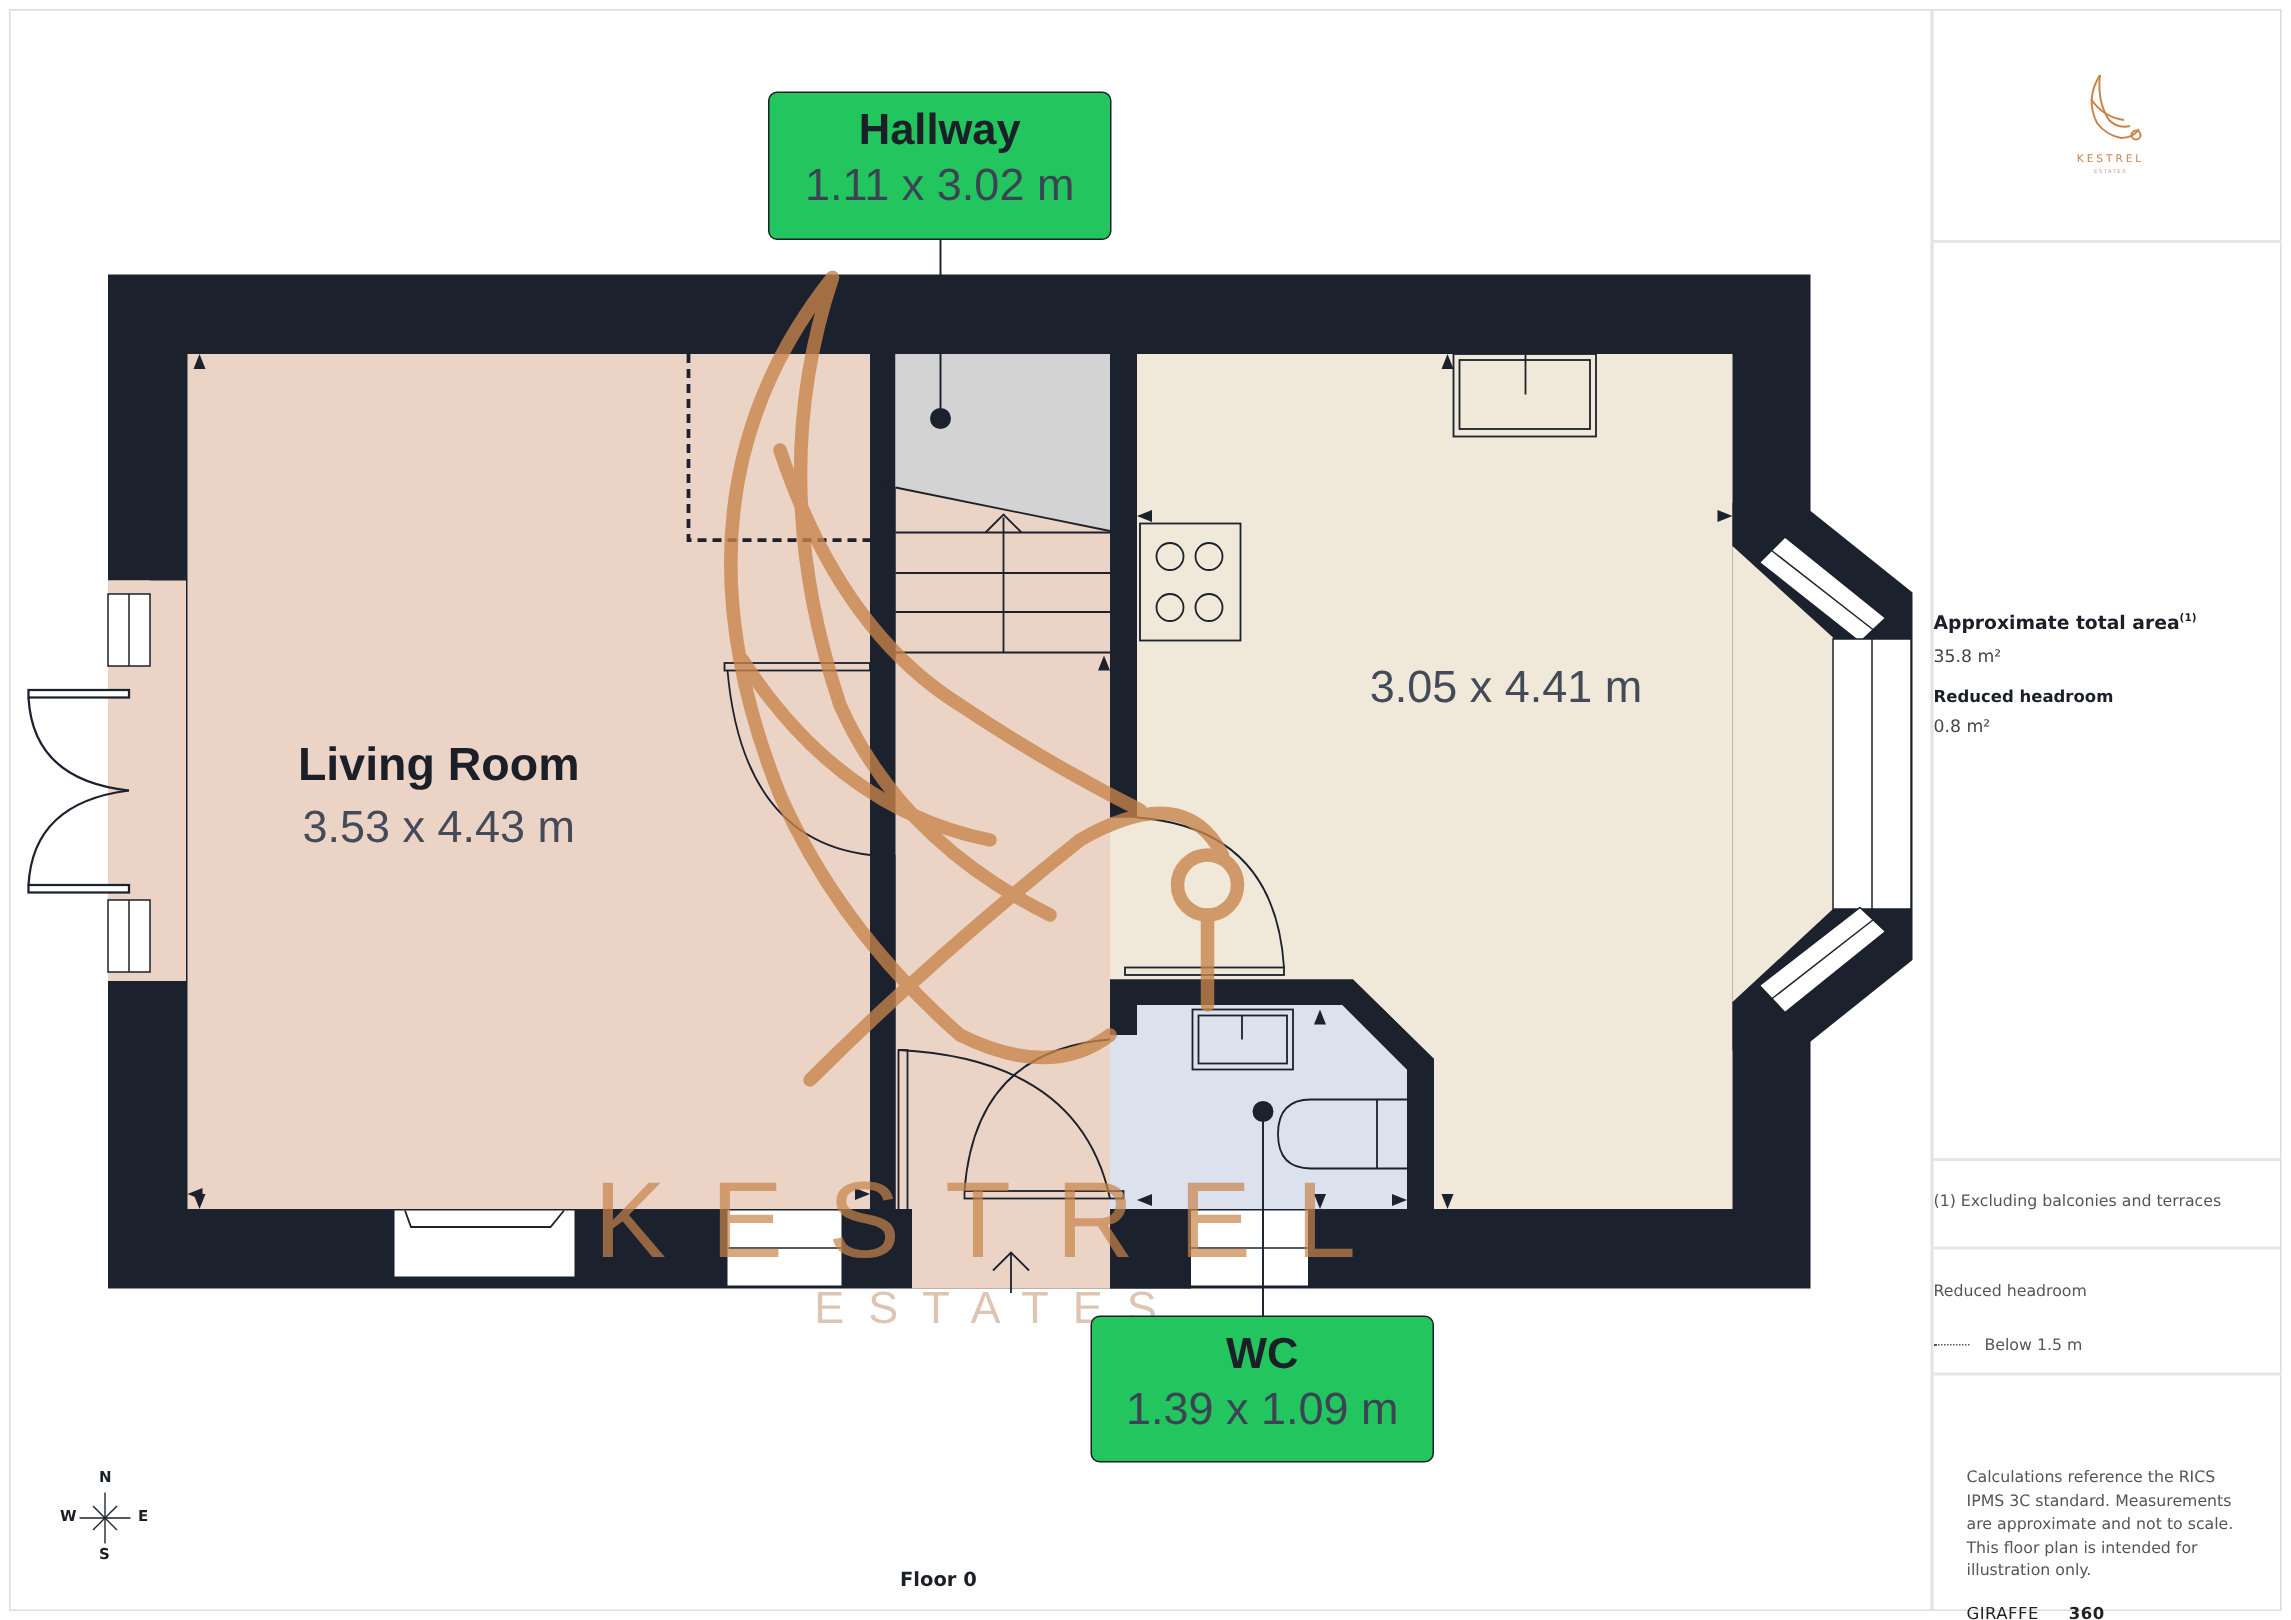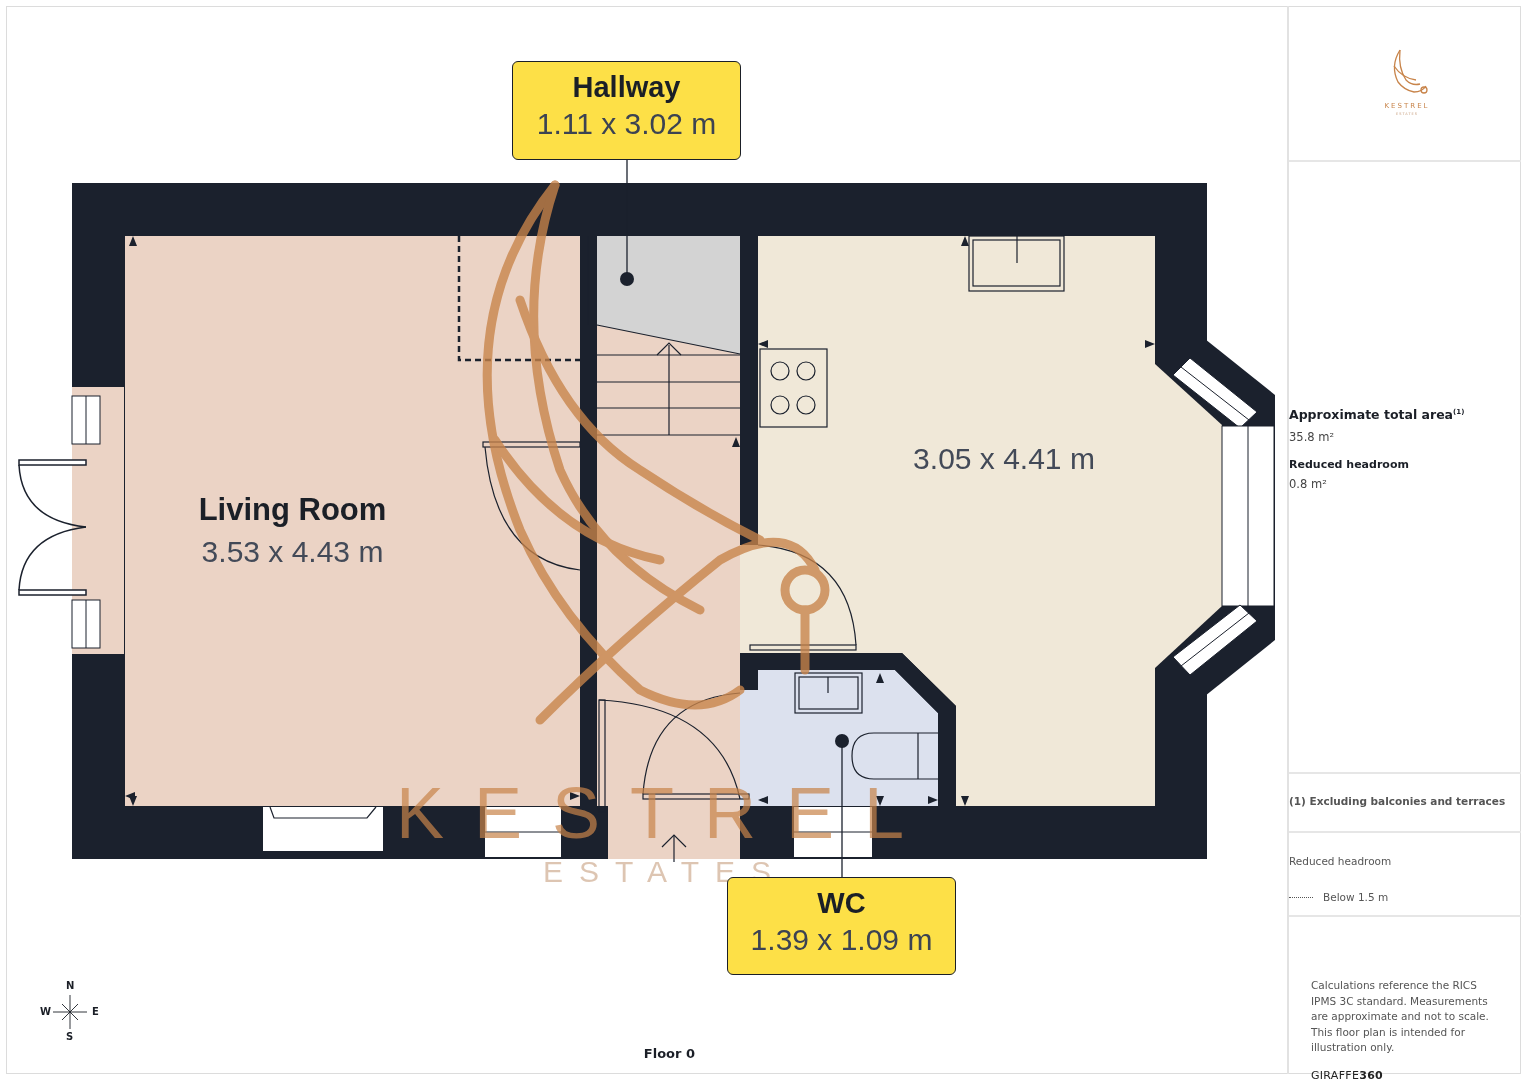--- a/index.html
+++ b/index.html
@@ -7,29 +7,29 @@
   .frame { position:absolute; left:6px; top:6px; width:1515px; height:1068px; border:1px solid #dcdcdc; box-sizing:border-box; }
   .sidebar { position:absolute; left:1287px; top:6px; width:234px; height:1068px; border-left:2px solid #e2e2e2; box-sizing:border-box; }
   .sb-sep { position:absolute; left:0; width:232px; height:0; border-top:2px solid #e6e6e6; }
   .sb-block { position:absolute; left:0; width:232px; text-align:left; color:#333; }
   .sb-title { font-weight:bold; font-size:12.5px; color:#1b1f27; }
   .sb-title sup { font-size:7px; }
   .sb-val { font-size:11.5px; color:#444; margin-top:8px; }
   .sb-sub { font-weight:bold; font-size:11px; color:#1b1f27; margin-top:14px; }
   .sb-small { font-size:10.5px; color:#555; line-height:15.5px; }
   .brand { font-size:11px; color:#222; margin-top:12px; letter-spacing:0.3px; }
-  .brand b { font-weight:bold; }
+  .brand b { font-weight:bold;margin-left:20px; }
   .plan { position:absolute; left:0; top:0; }
-  .label-box { position:absolute; background:#fde047; border:1.5px solid #1b1f27; border-radius:6px; text-align:center; box-sizing:border-box; }
+  .label-box { position:absolute; background:#22c55e; border:1.5px solid #1b1f27; border-radius:6px; text-align:center; box-sizing:border-box; }
   .lb-name { font-weight:bold; font-size:29px; color:#1b1f27; line-height:34px; margin-top:8px; font-family:"Liberation Sans", sans-serif; }
   .lb-dim { font-size:30px; color:#3c4352; line-height:40px; font-family:"Liberation Sans", sans-serif;text-align:center; }
   .room-label { position:absolute; text-align:center; }
   .rl-name { font-weight:bold; font-size:31px; color:#1b1f27; font-family:"Liberation Sans", sans-serif; line-height:40px; }
   .rl-dim { font-size:30px; color:#434a58; font-family:"Liberation Sans", sans-serif; line-height:44px; }
-  .floor-label { position:absolute; left:600px; top:1046px; width:95px; text-align:right; font-weight:bold; font-size:13px; color:#1b1f27; }
+  .floor-label { position:absolute; left:600px; top:1046px; width:95px; text-align:left; font-weight:bold; font-size:13px; color:#1b1f27; }
   .compass { position:absolute; left:38px; top:980px; width:64px; height:64px; }
   .compass span { position:absolute; font-size:10px; font-weight:bold; color:#1b1f27; }
   .logo { position:absolute; left:1370px; top:45px; width:70px; height:72px; }
 </style>
 </head>
 <body>
 
 <div class="frame"></div>
 
 <svg class="plan" width="1290" height="1080" viewBox="0 0 1290 1080" xmlns="http://www.w3.org/2000/svg">
@@ -227,21 +227,21 @@
   <div class="sb-sep" style="top:154px;"></div>
 
   <div class="sb-block" style="top:401px;">
     <div class="sb-title"><span>Approximate total area</span><sup>(1)</sup></div>
     <div class="sb-val">35.8 m²</div>
     <div class="sb-sub">Reduced headroom</div>
     <div class="sb-val" style="margin-top:6px;">0.8 m²</div>
   </div>
 
   <div class="sb-sep" style="top:766px;"></div>
-  <div class="sb-block sb-small" style="top:788px;font-weight:bold;">(1) Excluding balconies and terraces</div>
+  <div class="sb-block sb-small" style="top:788px;">(1) Excluding balconies and terraces</div>
   <div class="sb-sep" style="top:825px;"></div>
 
   <div class="sb-block sb-small" style="top:848px;">
     <div>Reduced headroom</div>
     <div style="margin-top:20px;">
       <span style="display:inline-block;width:24px;border-top:1px dotted #555;vertical-align:middle;margin-right:10px;"></span><span>Below 1.5 m</span>
     </div>
   </div>
   <div class="sb-sep" style="top:909px;"></div>
 

